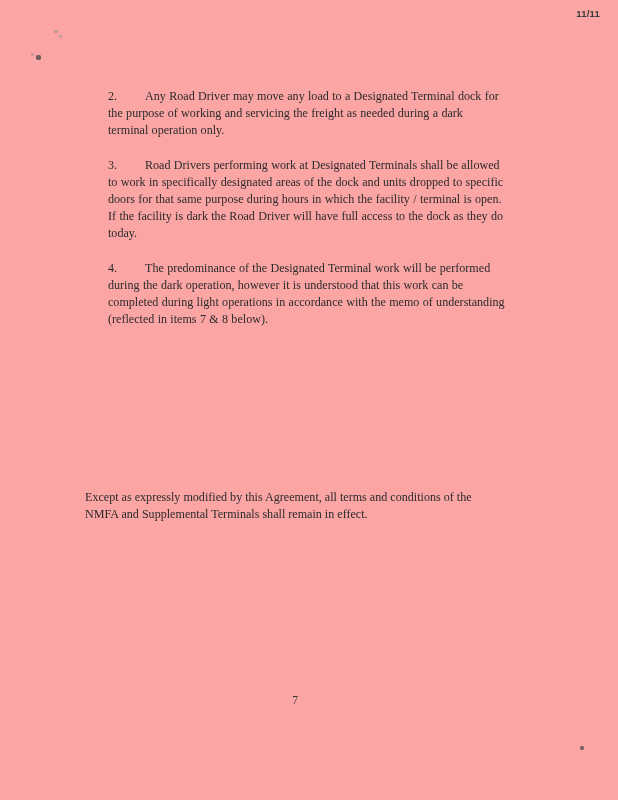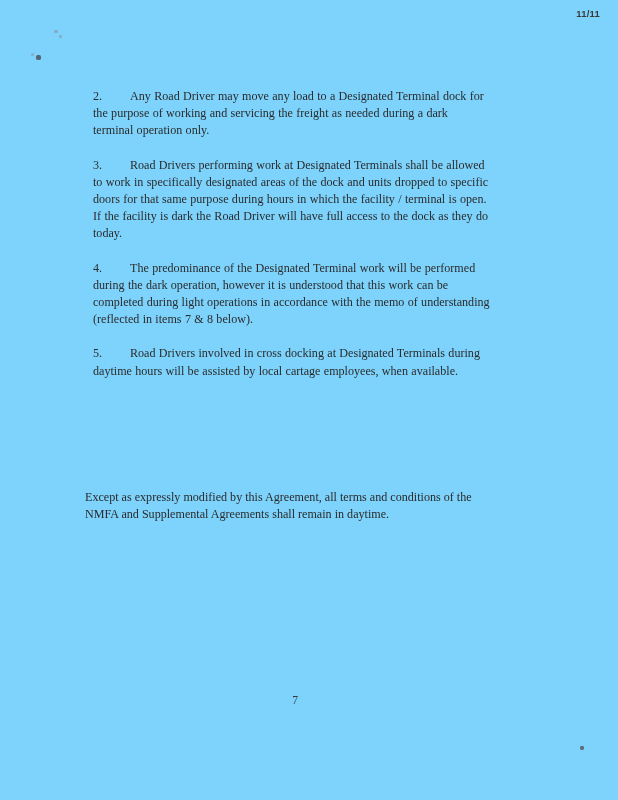--- a/index.html
+++ b/index.html
@@ -13,21 +13,21 @@
     position: relative;
     overflow: hidden;
     font-family: "Liberation Serif", serif;
     color: #2b2b2b;
     -webkit-font-smoothing: antialiased;
   }
 
   .page {
     position: absolute;
     inset: 0;
-    background: #7dd3fc;
+    background: #fca5a5;
   }
 
   
   .fax-header {
     position: absolute;
     top: 8px;
     right: 18px;
     font-family: "Liberation Sans", sans-serif;
     font-size: 9.5px;
     font-weight: bold;
@@ -44,21 +44,21 @@
   }
   .speckle.s1 { left: 54px; top: 30px;  width: 4px;  height: 3px; opacity: 0.55; }
   .speckle.s2 { left: 59px; top: 35px;  width: 3px;  height: 3px; opacity: 0.5;  }
   .speckle.s3 { left: 31px; top: 53px;  width: 3px;  height: 3px; opacity: 0.45; }
   .speckle.s4 { left: 36px; top: 55px;  width: 5px;  height: 5px; background: #4a4a52; opacity: 0.8; }
   .speckle.s5 { left: 580px; top: 746px; width: 4px; height: 4px; background: #55555d; opacity: 0.8; }
 
   
   .body-block {
     position: absolute;
-    left: 93px;
+    left: 108px;
     top: 88px;
     width: 398px;
   }
 
   .para {
     font-size: 12.1px;
     line-height: 17.2px;
     text-align: left;
     margin: 0 0 17px 0;
     text-indent: 0;
@@ -113,26 +113,23 @@
     </p>
 
     <p class="para">
       <span class="num">3.</span><span>Road Drivers performing work at Designated Terminals shall be allowed to work in specifically designated areas of the dock and units dropped to specific doors for that same purpose during hours in which the facility / terminal is open. If the facility is dark the Road Driver will have full access to the dock as they do today.</span>
     </p>
 
     <p class="para">
       <span class="num">4.</span><span>The predominance of the Designated Terminal work will be performed during the dark operation, however it is understood that this work can be completed during light operations in accordance with the memo of understanding (reflected in items 7 &amp; 8 below).</span>
     </p>
 
-    <p class="para">
-      <span class="num">5.</span><span>Road Drivers involved in cross docking at Designated Terminals during daytime hours will be assisted by local cartage employees, when available.</span>
-    </p>
 
 
 
 
   </div>
 
-  <p class="closing">Except as expressly modified by this Agreement, all terms and conditions of the NMFA and Supplemental Agreements shall remain in daytime.</p>
+  <p class="closing">Except as expressly modified by this Agreement, all terms and conditions of the NMFA and Supplemental Terminals shall remain in effect.</p>
 
   <div class="page-number">7</div>
 
 </div>
 
 </body></html>

